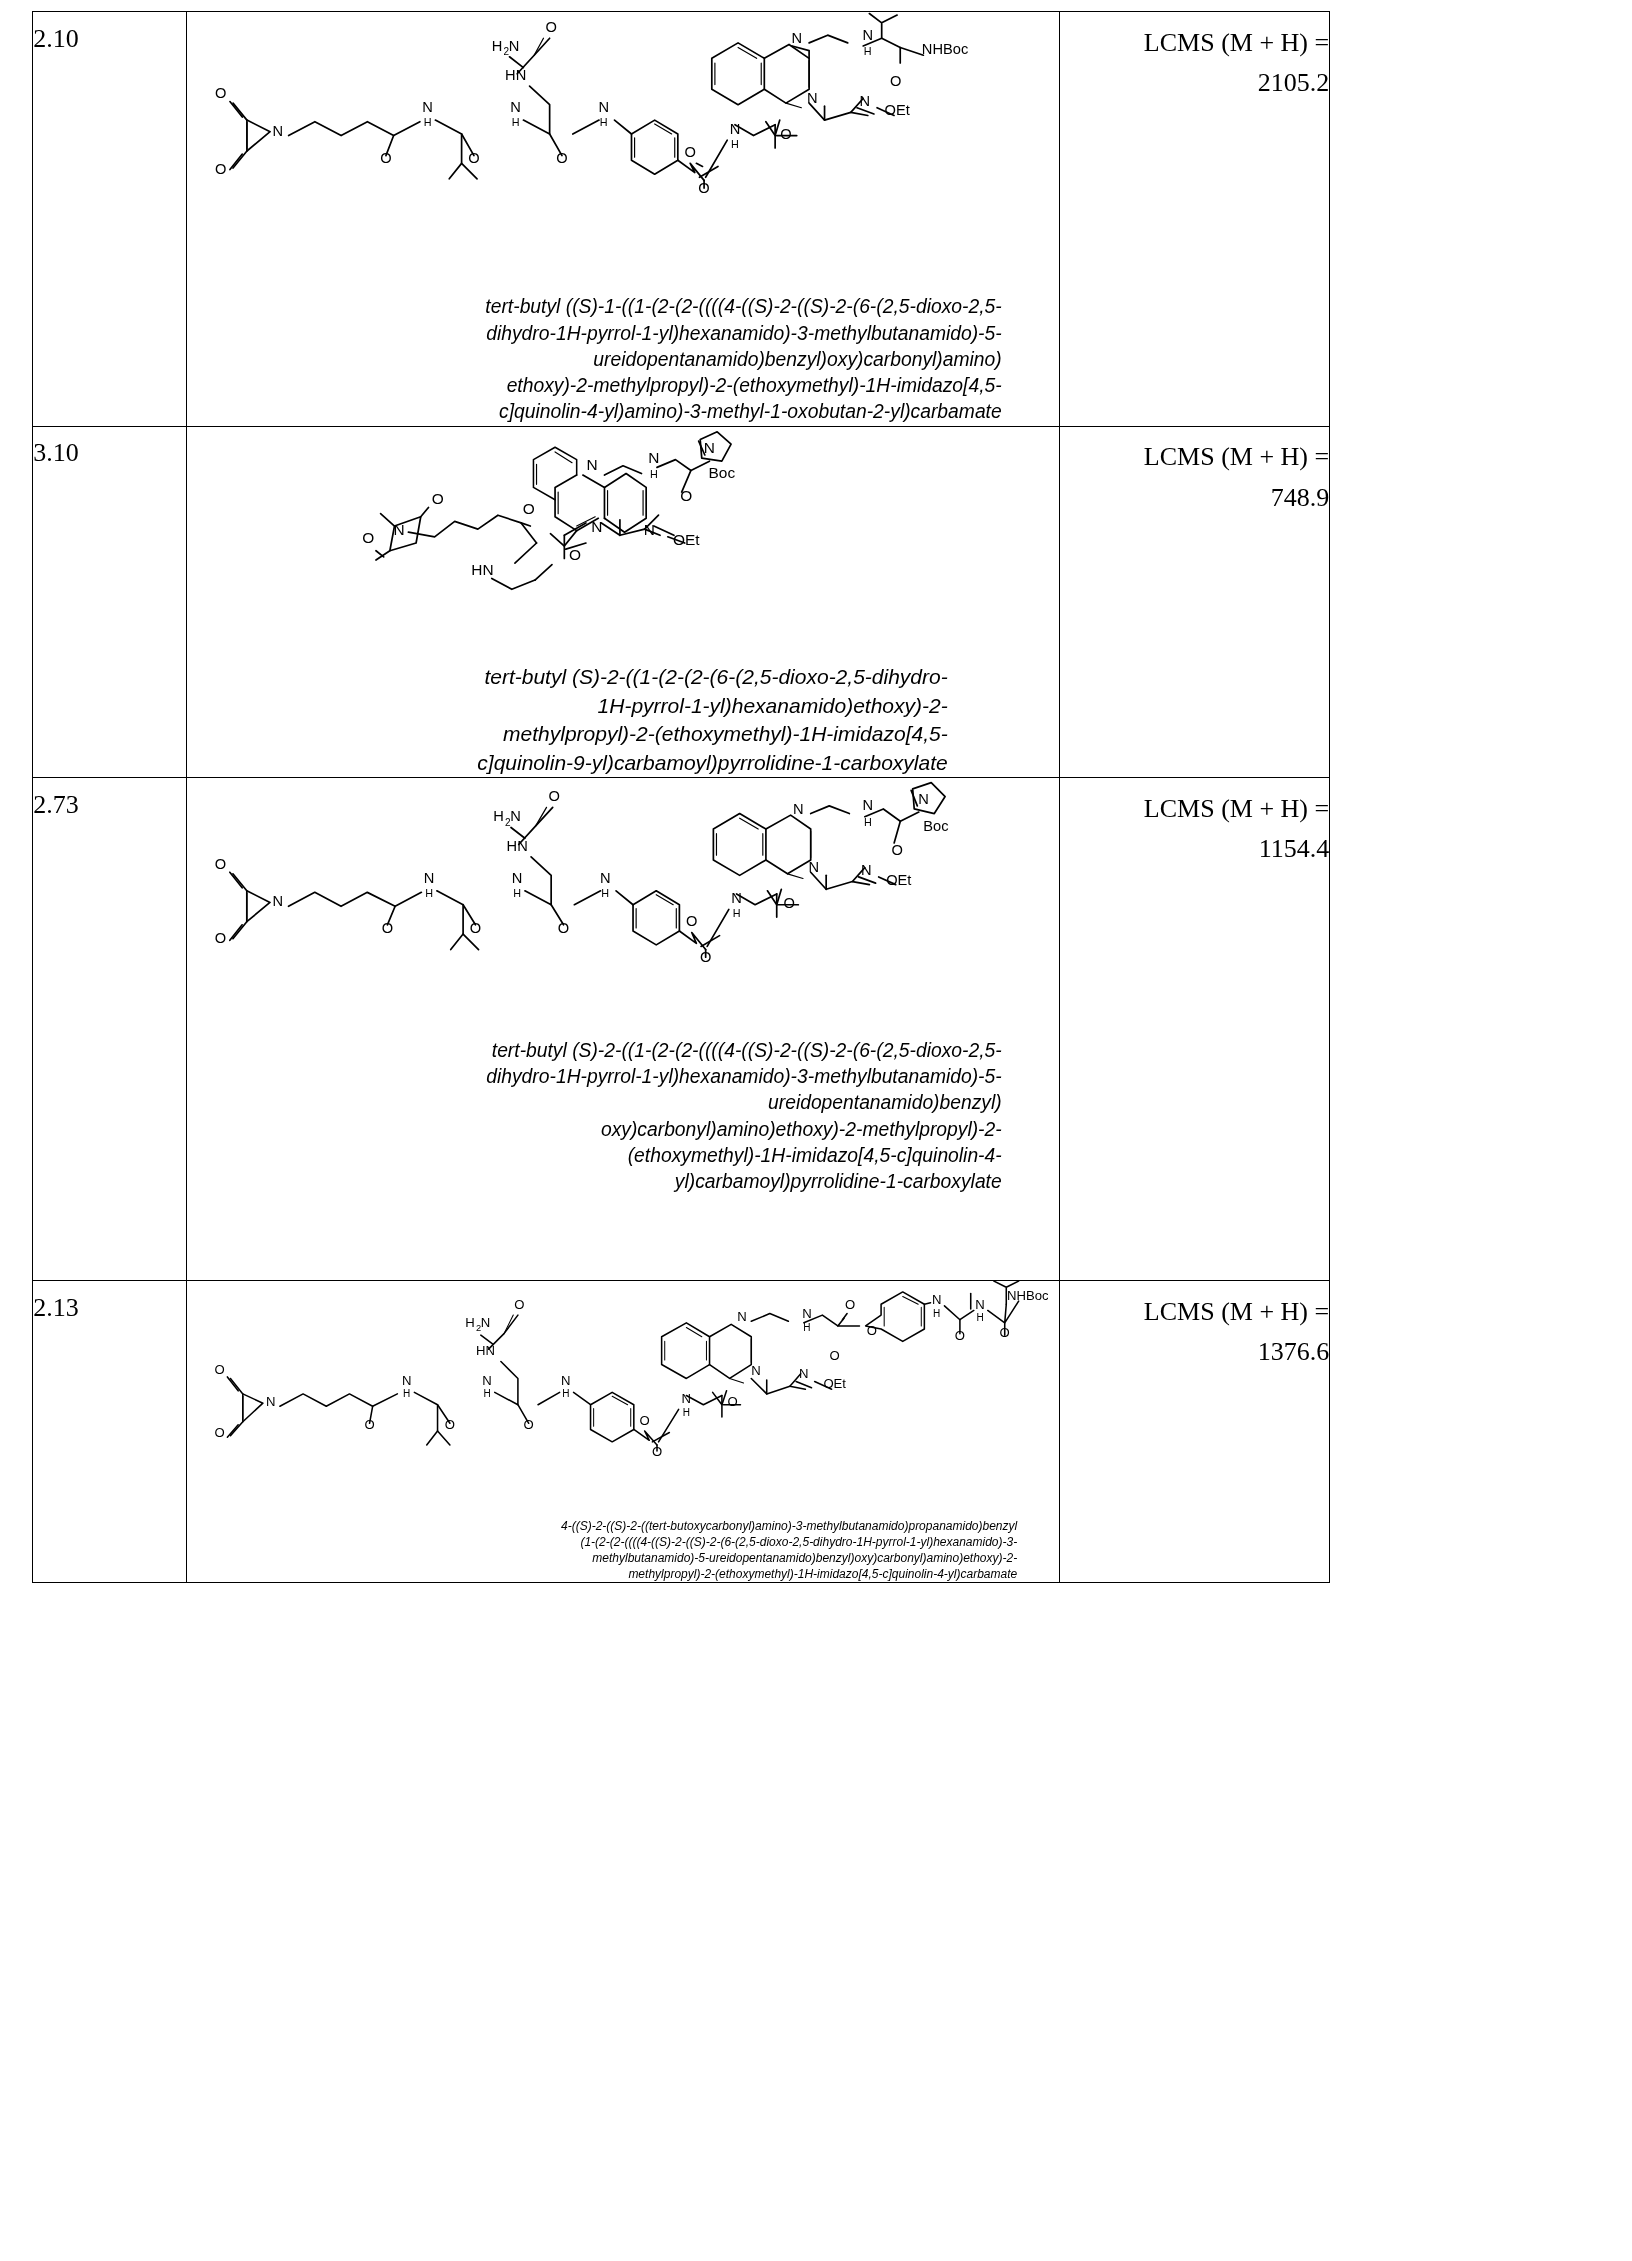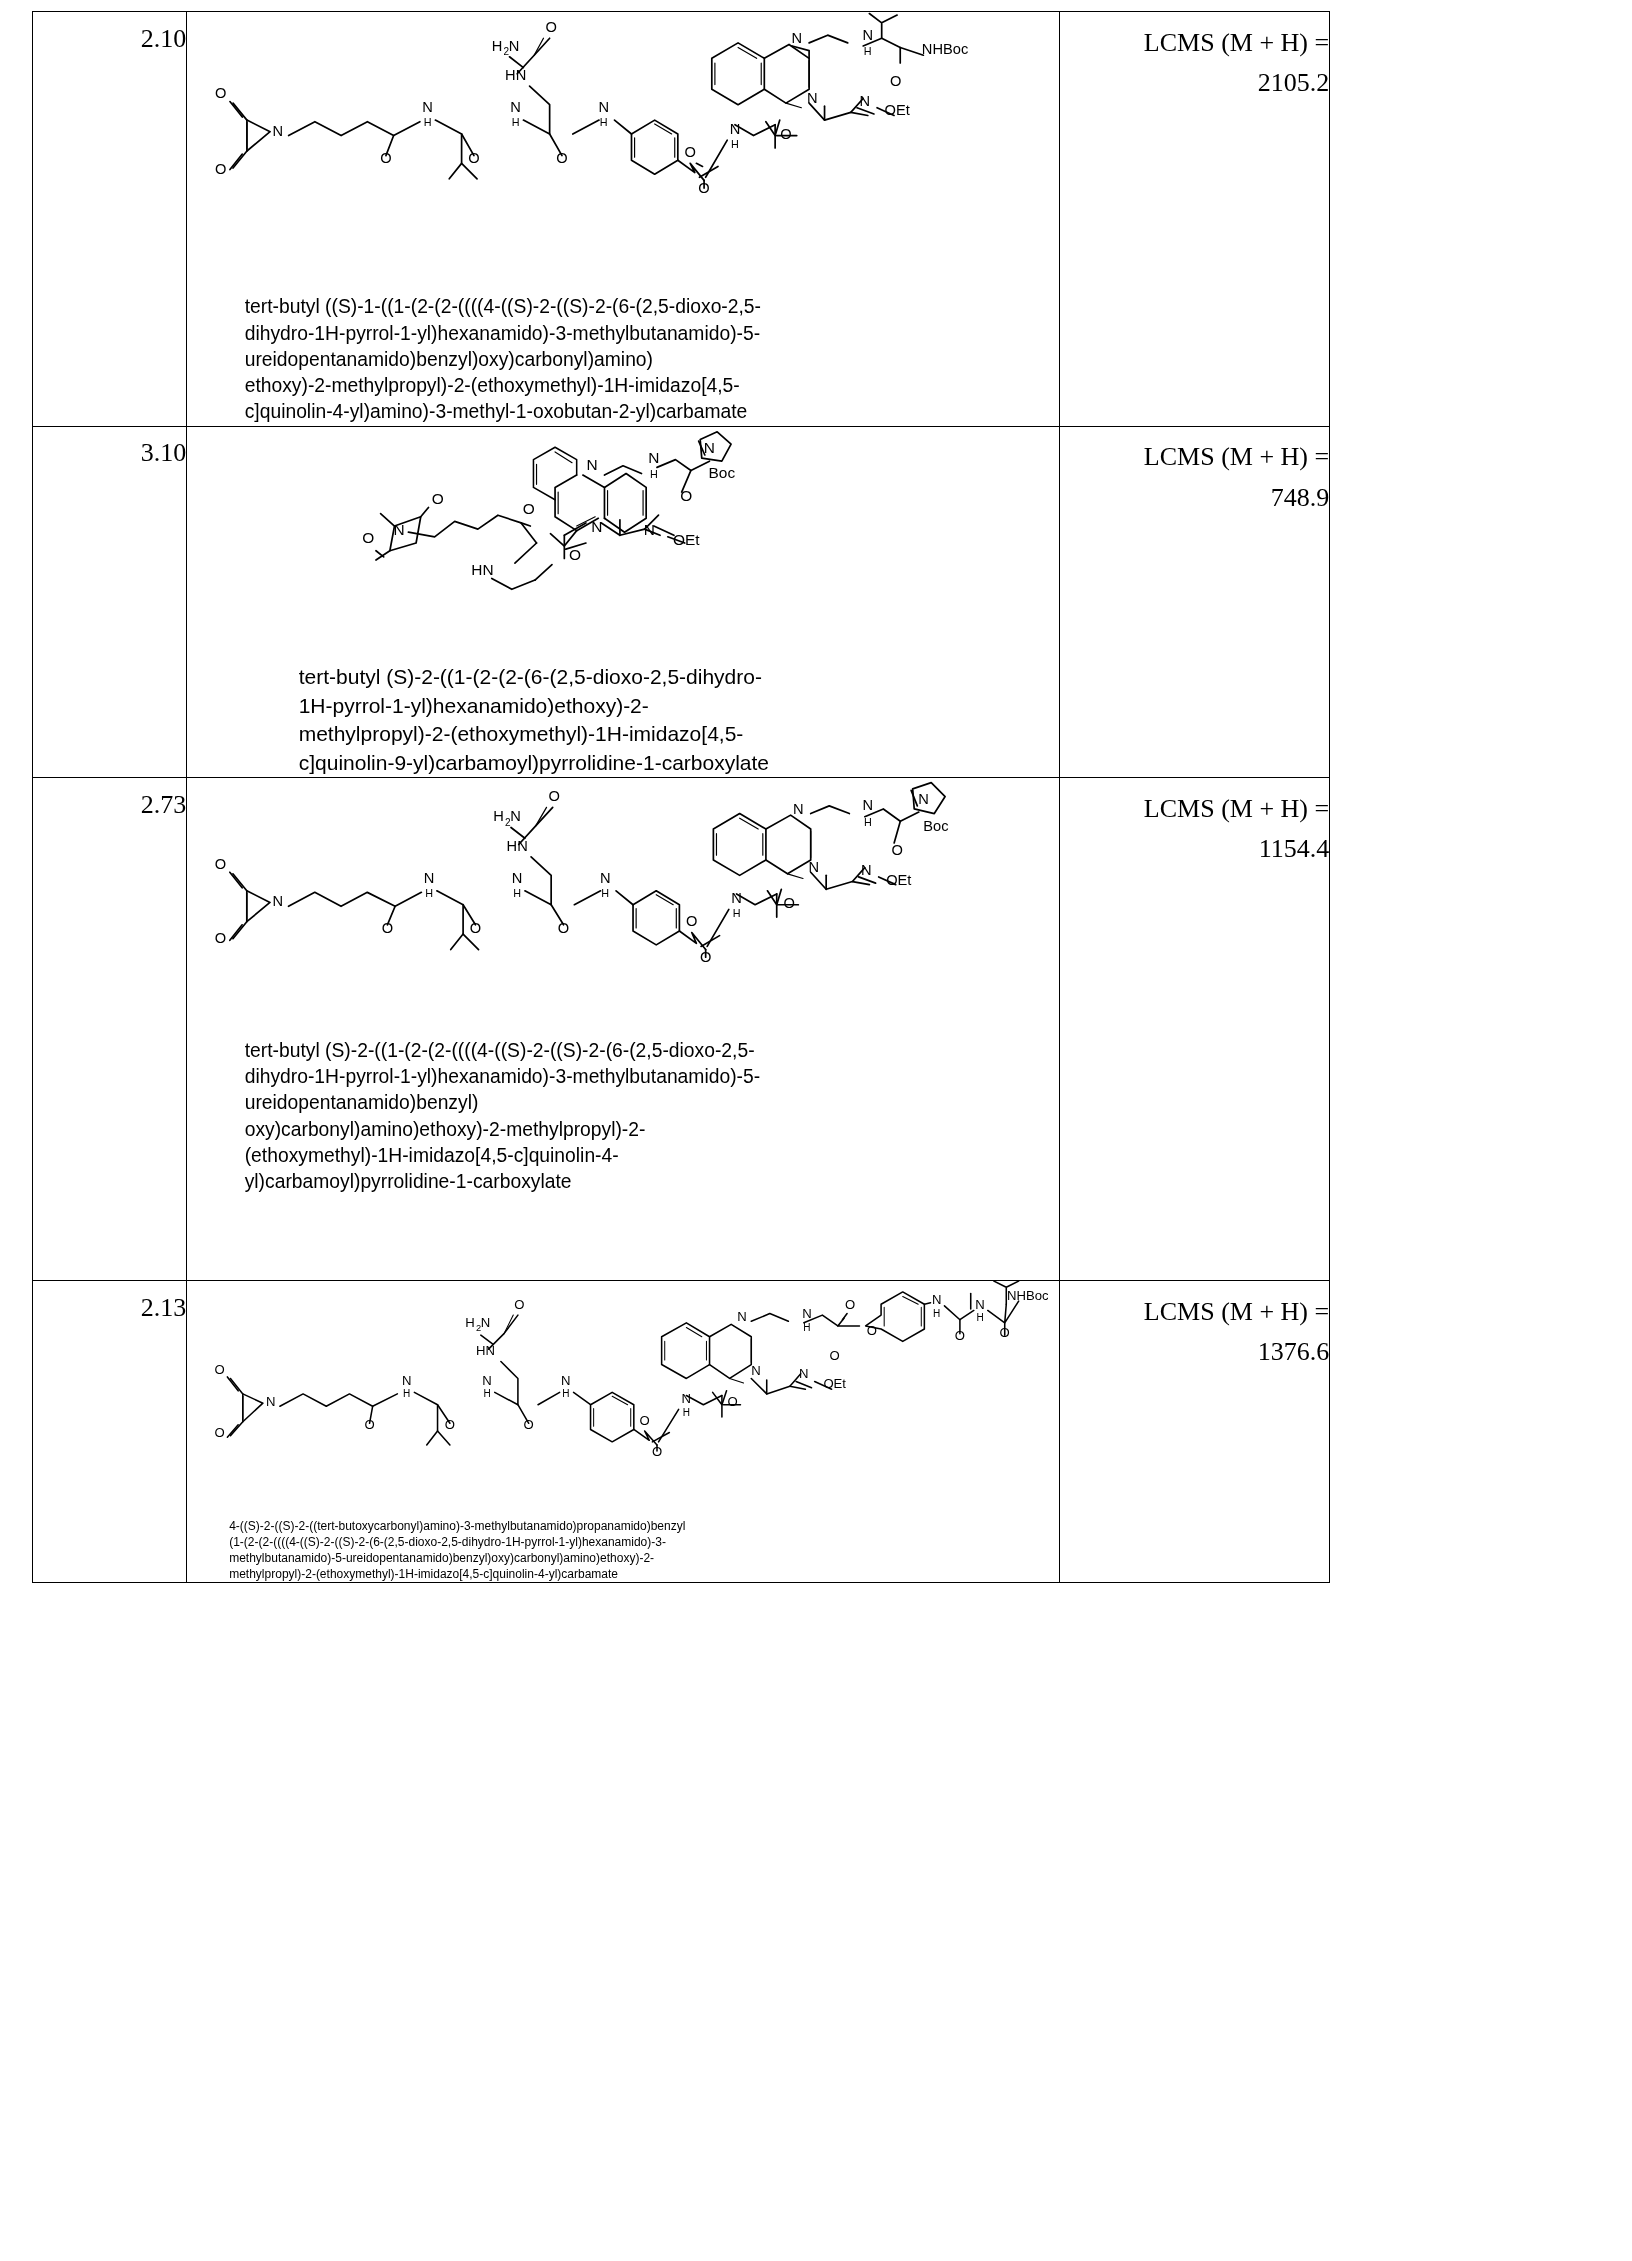--- a/index.html
+++ b/index.html
@@ -28,21 +28,21 @@
     vertical-align: top;
     padding: 0;
   }
   .col-id { width: 154px; }
   .col-struct { width: 873px; }
   .col-lcms { width: 270px; }
 
   .id-cell {
     font-family: "Liberation Serif", serif;
     font-size: 26px;
-    text-align: right;
+    text-align: left;
     padding: 10.8px 0 0 0;
     line-height: 1.2;
   }
   .lcms-cell {
     font-family: "Liberation Serif", serif;
     font-size: 26px;
     padding: 10.8px 0 0 12.4px;
     line-height: 1.55;
   }
   .lcms-cell .lcms-line { display: block; text-align: right; }
@@ -51,24 +51,25 @@
     display: block;
   }
   .struct-figure svg {
     display: block;
     margin: 0 auto;
   }
   .iupac-name {
     font-family: "Liberation Sans", sans-serif;
     font-size: 19.3px;
     line-height: 1.36;
-    text-align: left;
+    text-align: right;
     margin: 4.6px auto 0 auto;
     max-width: 757px;
     white-space: pre-line;
+    font-style: italic;
   }
   .iupac-name.small {
     font-size: 12px;
     max-width: 788px;
     line-height: 1.34;
   }
   .iupac-name.mid {
     font-size: 21px;
     max-width: 649px;
   }

